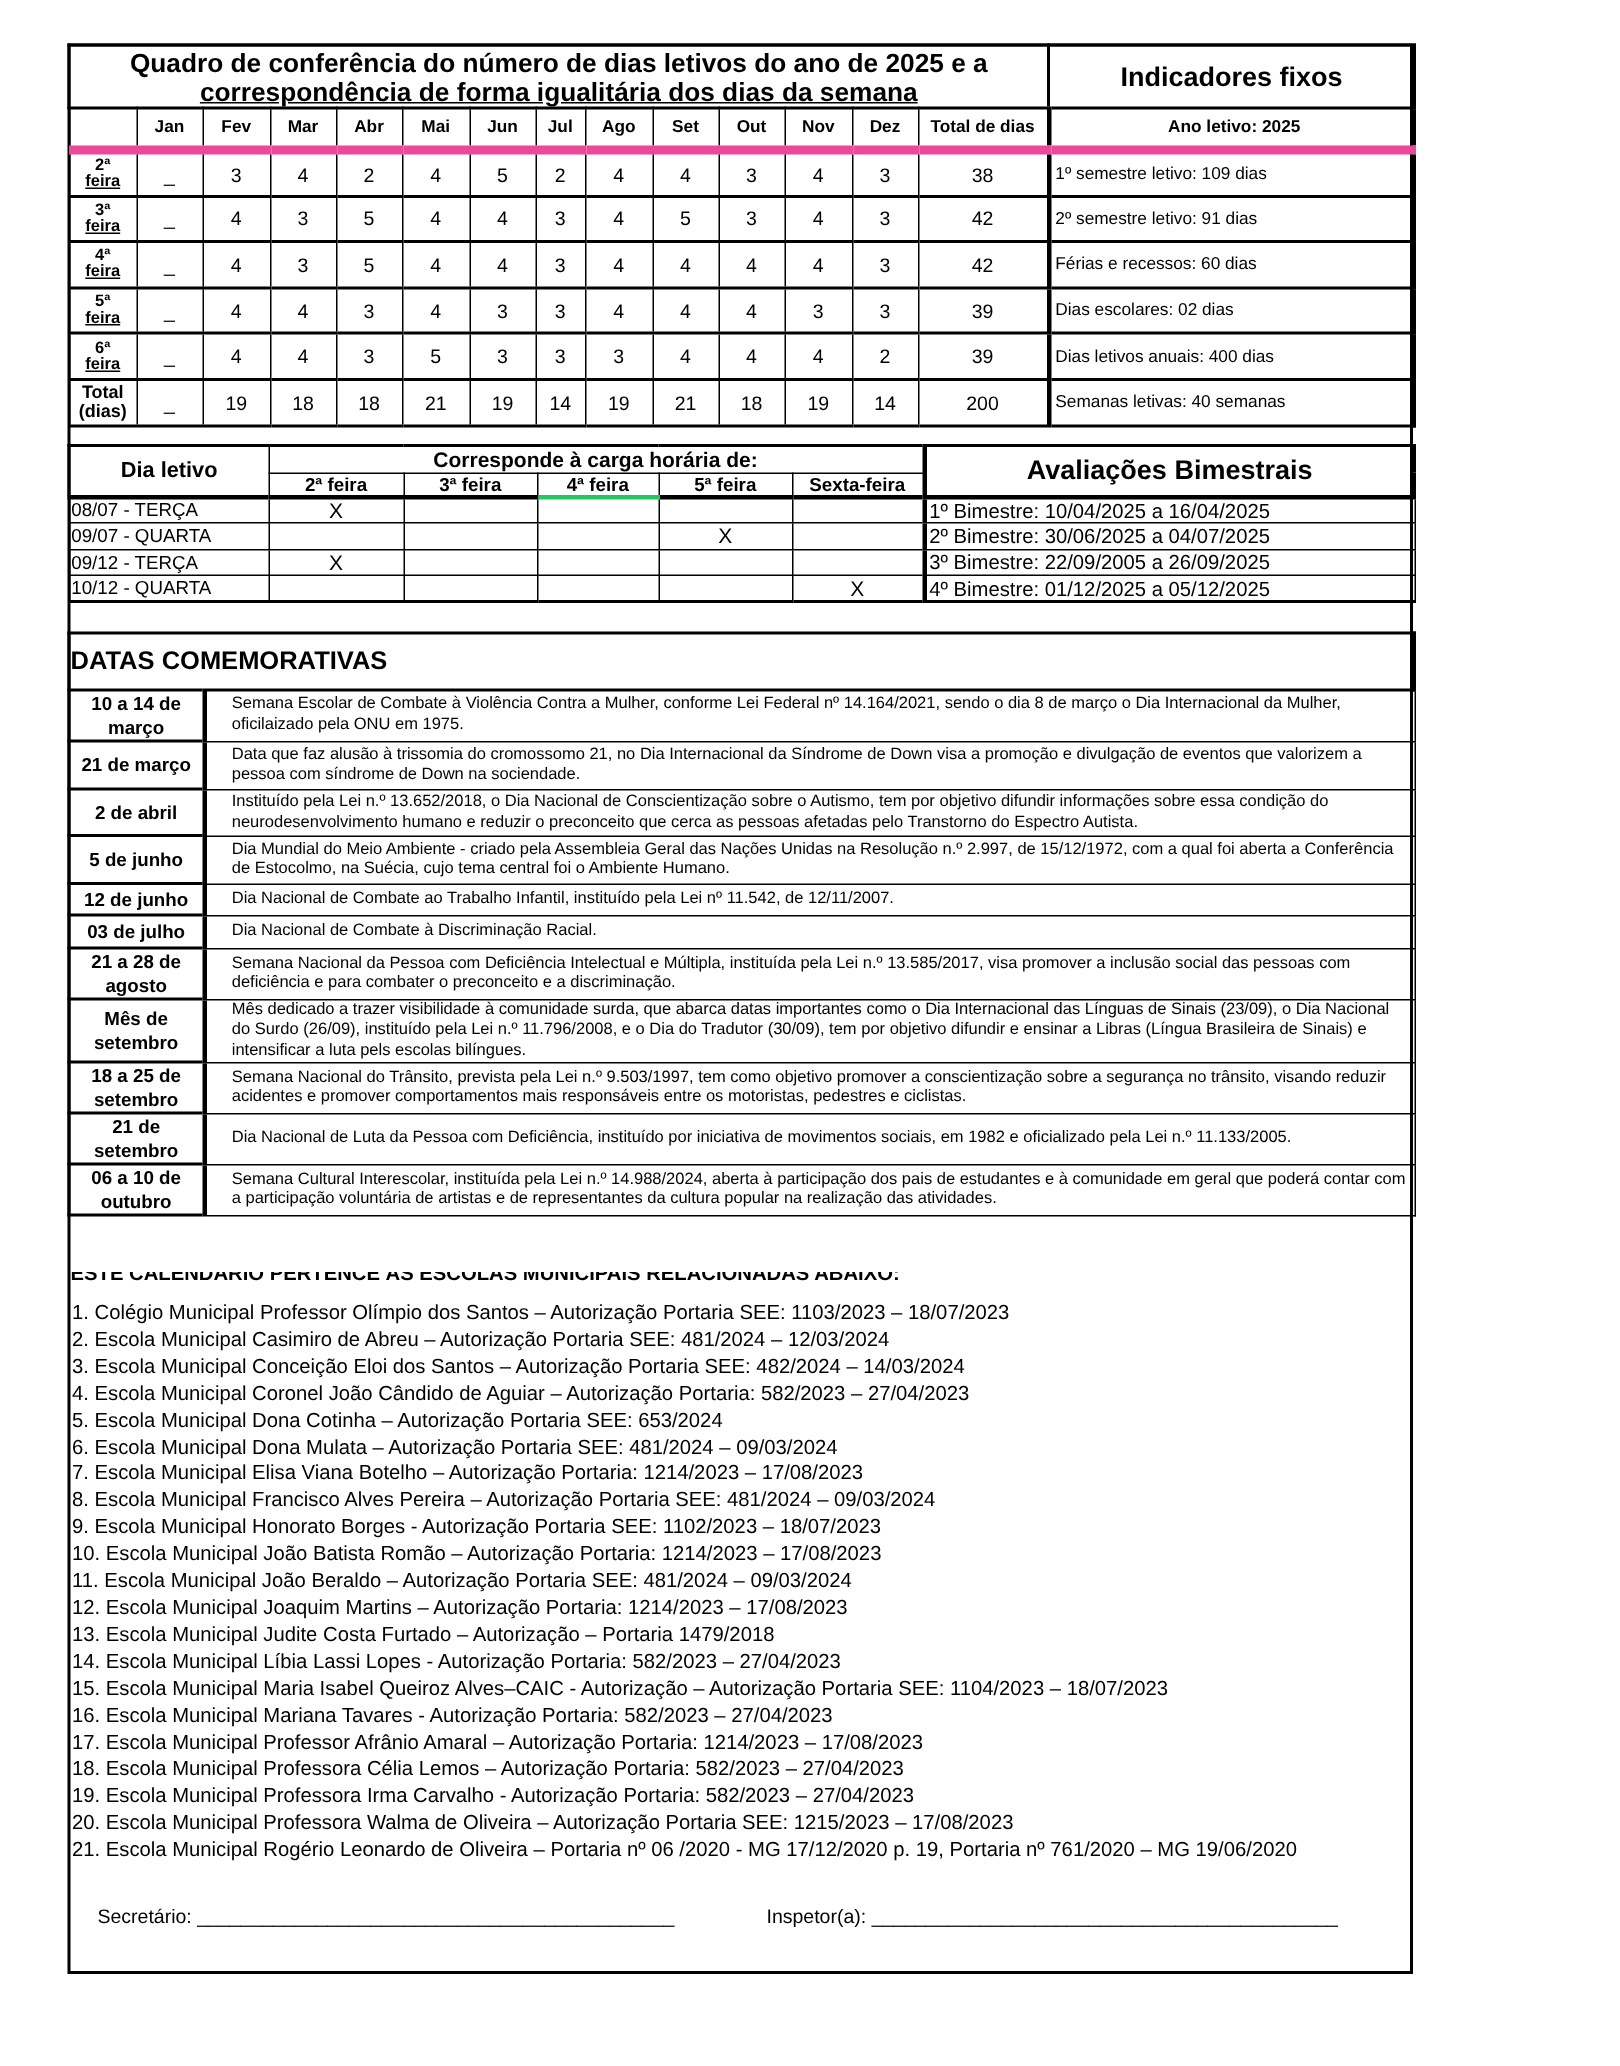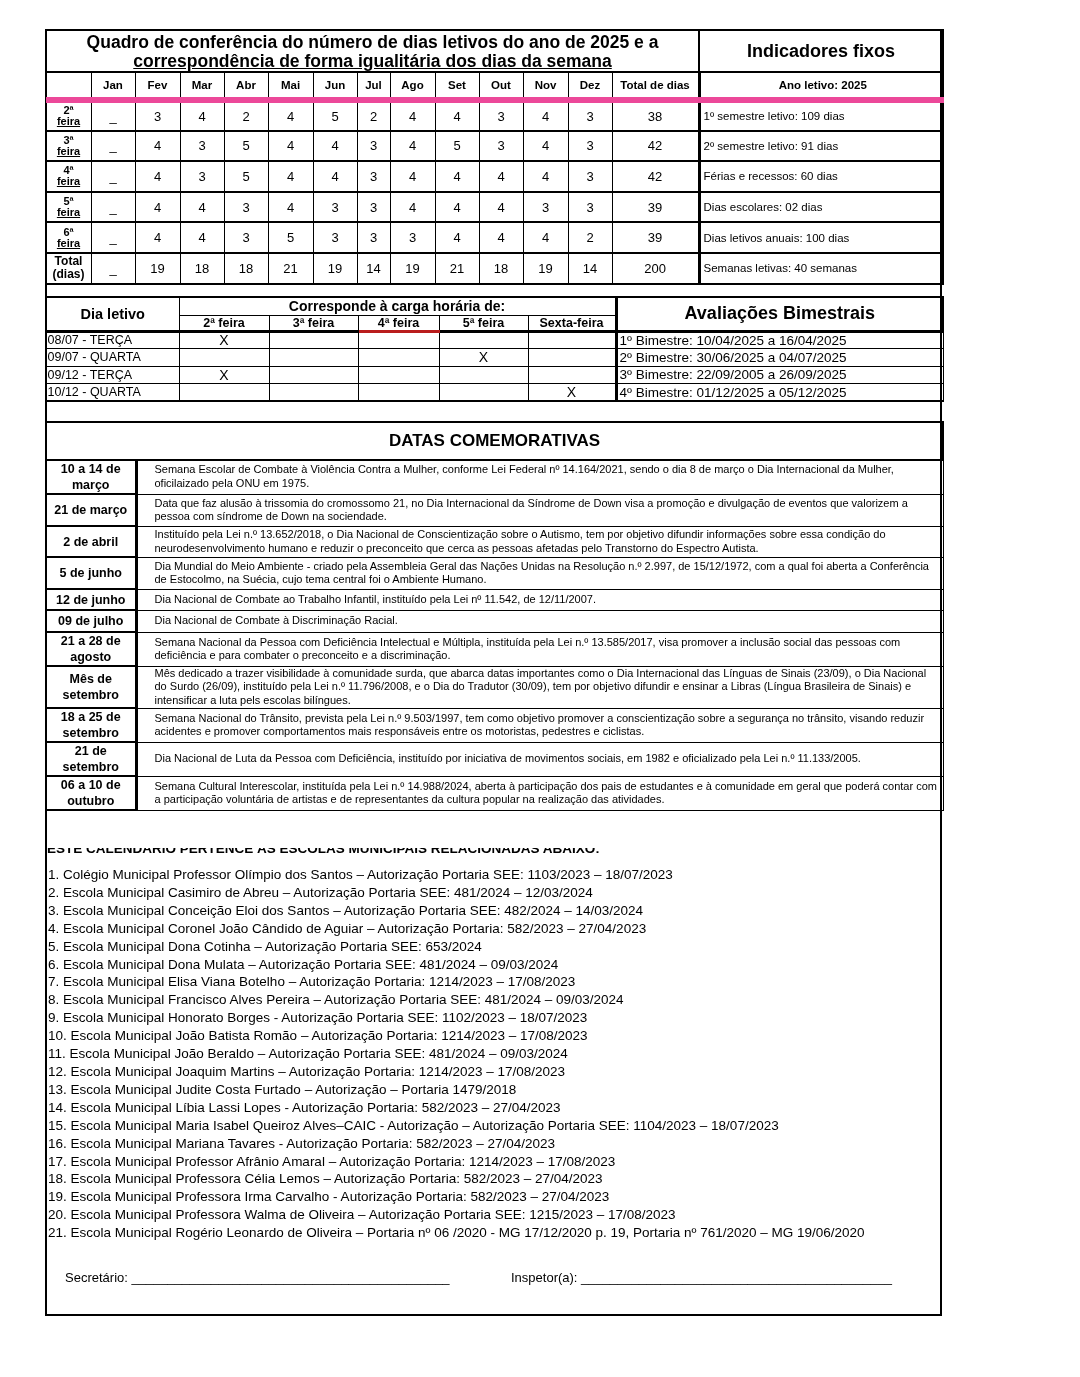--- a/index.html
+++ b/index.html
@@ -23,21 +23,21 @@
   
   #t2 { position:absolute; left:45px; top:296px; width:897px; }
   #t2 td { font-size:14px; }
   #t2 .bh { font-weight:bold; text-align:center; }
   #t2 .dl { font-size:12.5px; text-align:left; padding-left:1px; height:17.5px; }
   #t2 .x { text-align:center; font-size:14px; line-height:14px; }
   #t2 .av { font-size:13.5px; text-align:left; padding-left:2px; border-left:3px solid #000; }
   
   #t3 { position:absolute; left:45px; top:421px; width:897px; }
   #t3 td { vertical-align:middle; }
-  #t3 .h { font-weight:bold; font-size:17px; text-align:center; height:38px; border:2px solid #000;margin-top:18px; }
+  #t3 .h { font-weight:bold; font-size:17px; text-align:left; height:38px; border:2px solid #000;margin-top:18px; }
   #t3 .d { font-weight:bold; font-size:12.5px; text-align:center; line-height:16px; border:2px solid #000; border-right:3px solid #000; }
   #t3 .txt { font-size:11px; line-height:13.5px; text-align:left; padding-left:17px; padding-right:2px; }
   
   .schools-head { left:47px; top:848px; width:890px; height:12px; overflow:hidden; font-weight:bold; font-size:13.5px; line-height:13px; white-space:nowrap; }
   .schools-head span { position:relative; top:-6px; }
   .school-list { left:48px; top:866px; width:890px; font-size:13.5px; line-height:17.9px; }
   .school-list div { white-space:nowrap; }
   .sign { top:1270px; font-size:13px; }
 </style>
 </head>
@@ -179,21 +179,21 @@
     <td>3</td>
     <td>5</td>
     <td>3</td>
     <td>3</td>
     <td>3</td>
     <td>4</td>
     <td>4</td>
     <td>4</td>
     <td>2</td>
     <td class="tot">39</td>
-    <td class="ind">Dias letivos anuais: 100 dias</td>
+    <td class="ind">Dias letivos anuais: 400 dias</td>
   </tr>
   <tr class="row">
     <td class="day" style="font-size:12px;line-height:13px;">
           <div>Total</div>
           <div>(dias)</div>
         </td>
     <td>_</td>
     <td>19</td>
     <td>18</td>
     <td>18</td>
@@ -223,21 +223,21 @@
   </colgroup>
   <tbody>
       <tr style="height:18px">
     <td rowspan="2" class="bh" style="font-size:14.5px;border-left:2px solid #000;border-top:2px solid #000;">Dia letivo</td>
     <td colspan="5" class="bh" style="font-size:14px;border-top:2px solid #000;">Corresponde à carga horária de:</td>
     <td rowspan="2" class="bh" style="font-size:18px;border:2px solid #000;border-left:3px solid #000;">Avaliações Bimestrais</td>
   </tr>
   <tr style="height:15px">
     <td class="bh" style="font-size:12.5px;border-bottom:3px solid #000;">2ª feira</td>
     <td class="bh" style="font-size:12.5px;border-bottom:3px solid #000;">3ª feira</td>
-    <td class="bh" style="font-size:12.5px;border-bottom:3px solid #b91c1c;">4ª feira</td>
+    <td class="bh" style="font-size:12.5px;border-bottom:3px solid #22c55e;">4ª feira</td>
     <td class="bh" style="font-size:12.5px;border-bottom:3px solid #000;">5ª feira</td>
     <td class="bh" style="font-size:12.5px;border-bottom:3px solid #000;">Sexta-feira</td>
   </tr>
   <tr>
     <td class="dl" style="border-top:3px solid #000;">08/07 - TERÇA</td>
     <td class="x">X</td>
     <td class="x"></td>
     <td class="x"></td>
     <td class="x"></td>
     <td class="x"></td>
@@ -296,21 +296,21 @@
   </tr>
   <tr style="height:32px">
     <td class="d">5 de junho</td>
     <td class="txt" style="vertical-align:top;padding-top:2px;">Dia Mundial do Meio Ambiente - criado pela Assembleia Geral das Nações Unidas na Resolução n.º 2.997, de 15/12/1972, com a qual foi aberta a Conferência de Estocolmo, na Suécia, cujo tema central foi o Ambiente Humano.</td>
   </tr>
   <tr style="height:21px">
     <td class="d" style="font-size:12.5px;">12 de junho</td>
     <td class="txt">Dia Nacional de Combate ao Trabalho Infantil, instituído pela Lei nº 11.542, de 12/11/2007.</td>
   </tr>
   <tr style="height:22px">
-    <td class="d">09 de julho</td>
+    <td class="d">03 de julho</td>
     <td class="txt">Dia Nacional de Combate à Discriminação Racial.</td>
   </tr>
   <tr style="height:32px">
     <td class="d">21 a 28 de agosto</td>
     <td class="txt">Semana Nacional da Pessoa com Deficiência Intelectual e Múltipla, instituída pela Lei n.º 13.585/2017, visa promover a inclusão social das pessoas com deficiência e para combater o preconceito e a discriminação.</td>
   </tr>
   <tr style="height:42px">
     <td class="d">Mês de setembro</td>
     <td class="txt">Mês dedicado a trazer visibilidade à comunidade surda, que abarca datas importantes como o Dia Internacional das Línguas de Sinais (23/09), o Dia Nacional do Surdo (26/09), instituído pela Lei n.º 11.796/2008, e o Dia do Tradutor (30/09), tem por objetivo difundir e ensinar a Libras (Língua Brasileira de Sinais) e intensificar a luta pels escolas bilíngues.</td>
   </tr>

